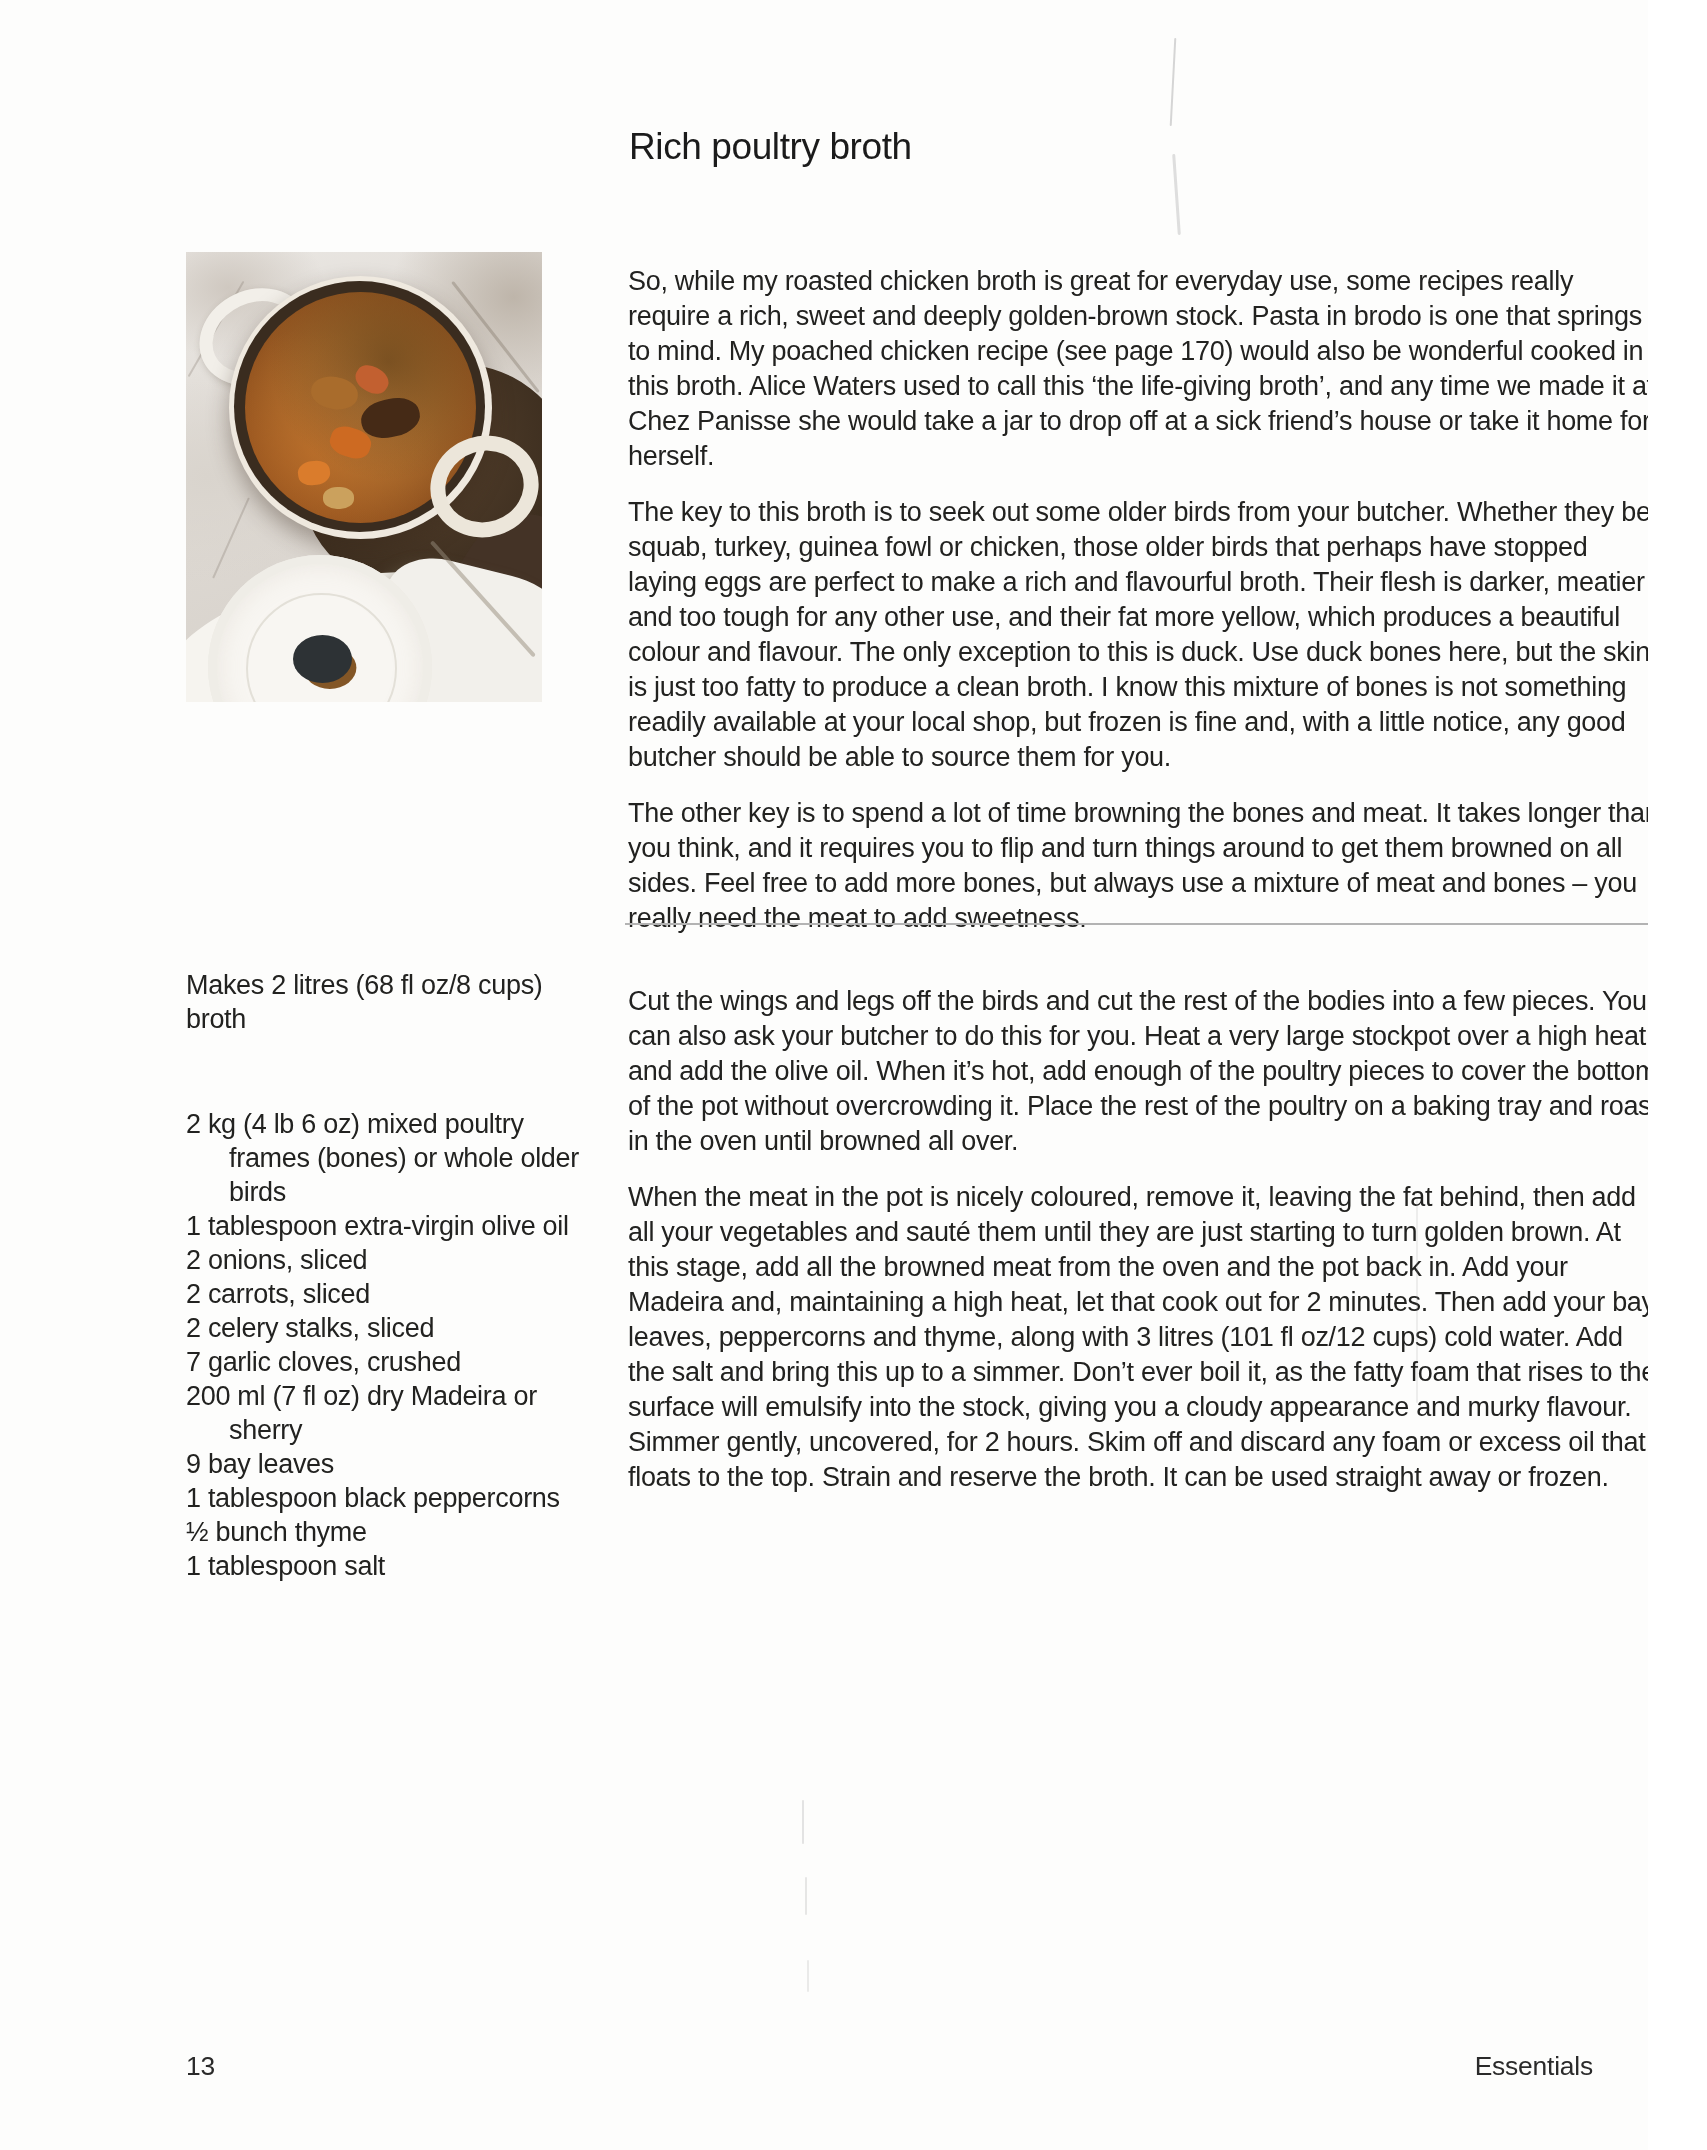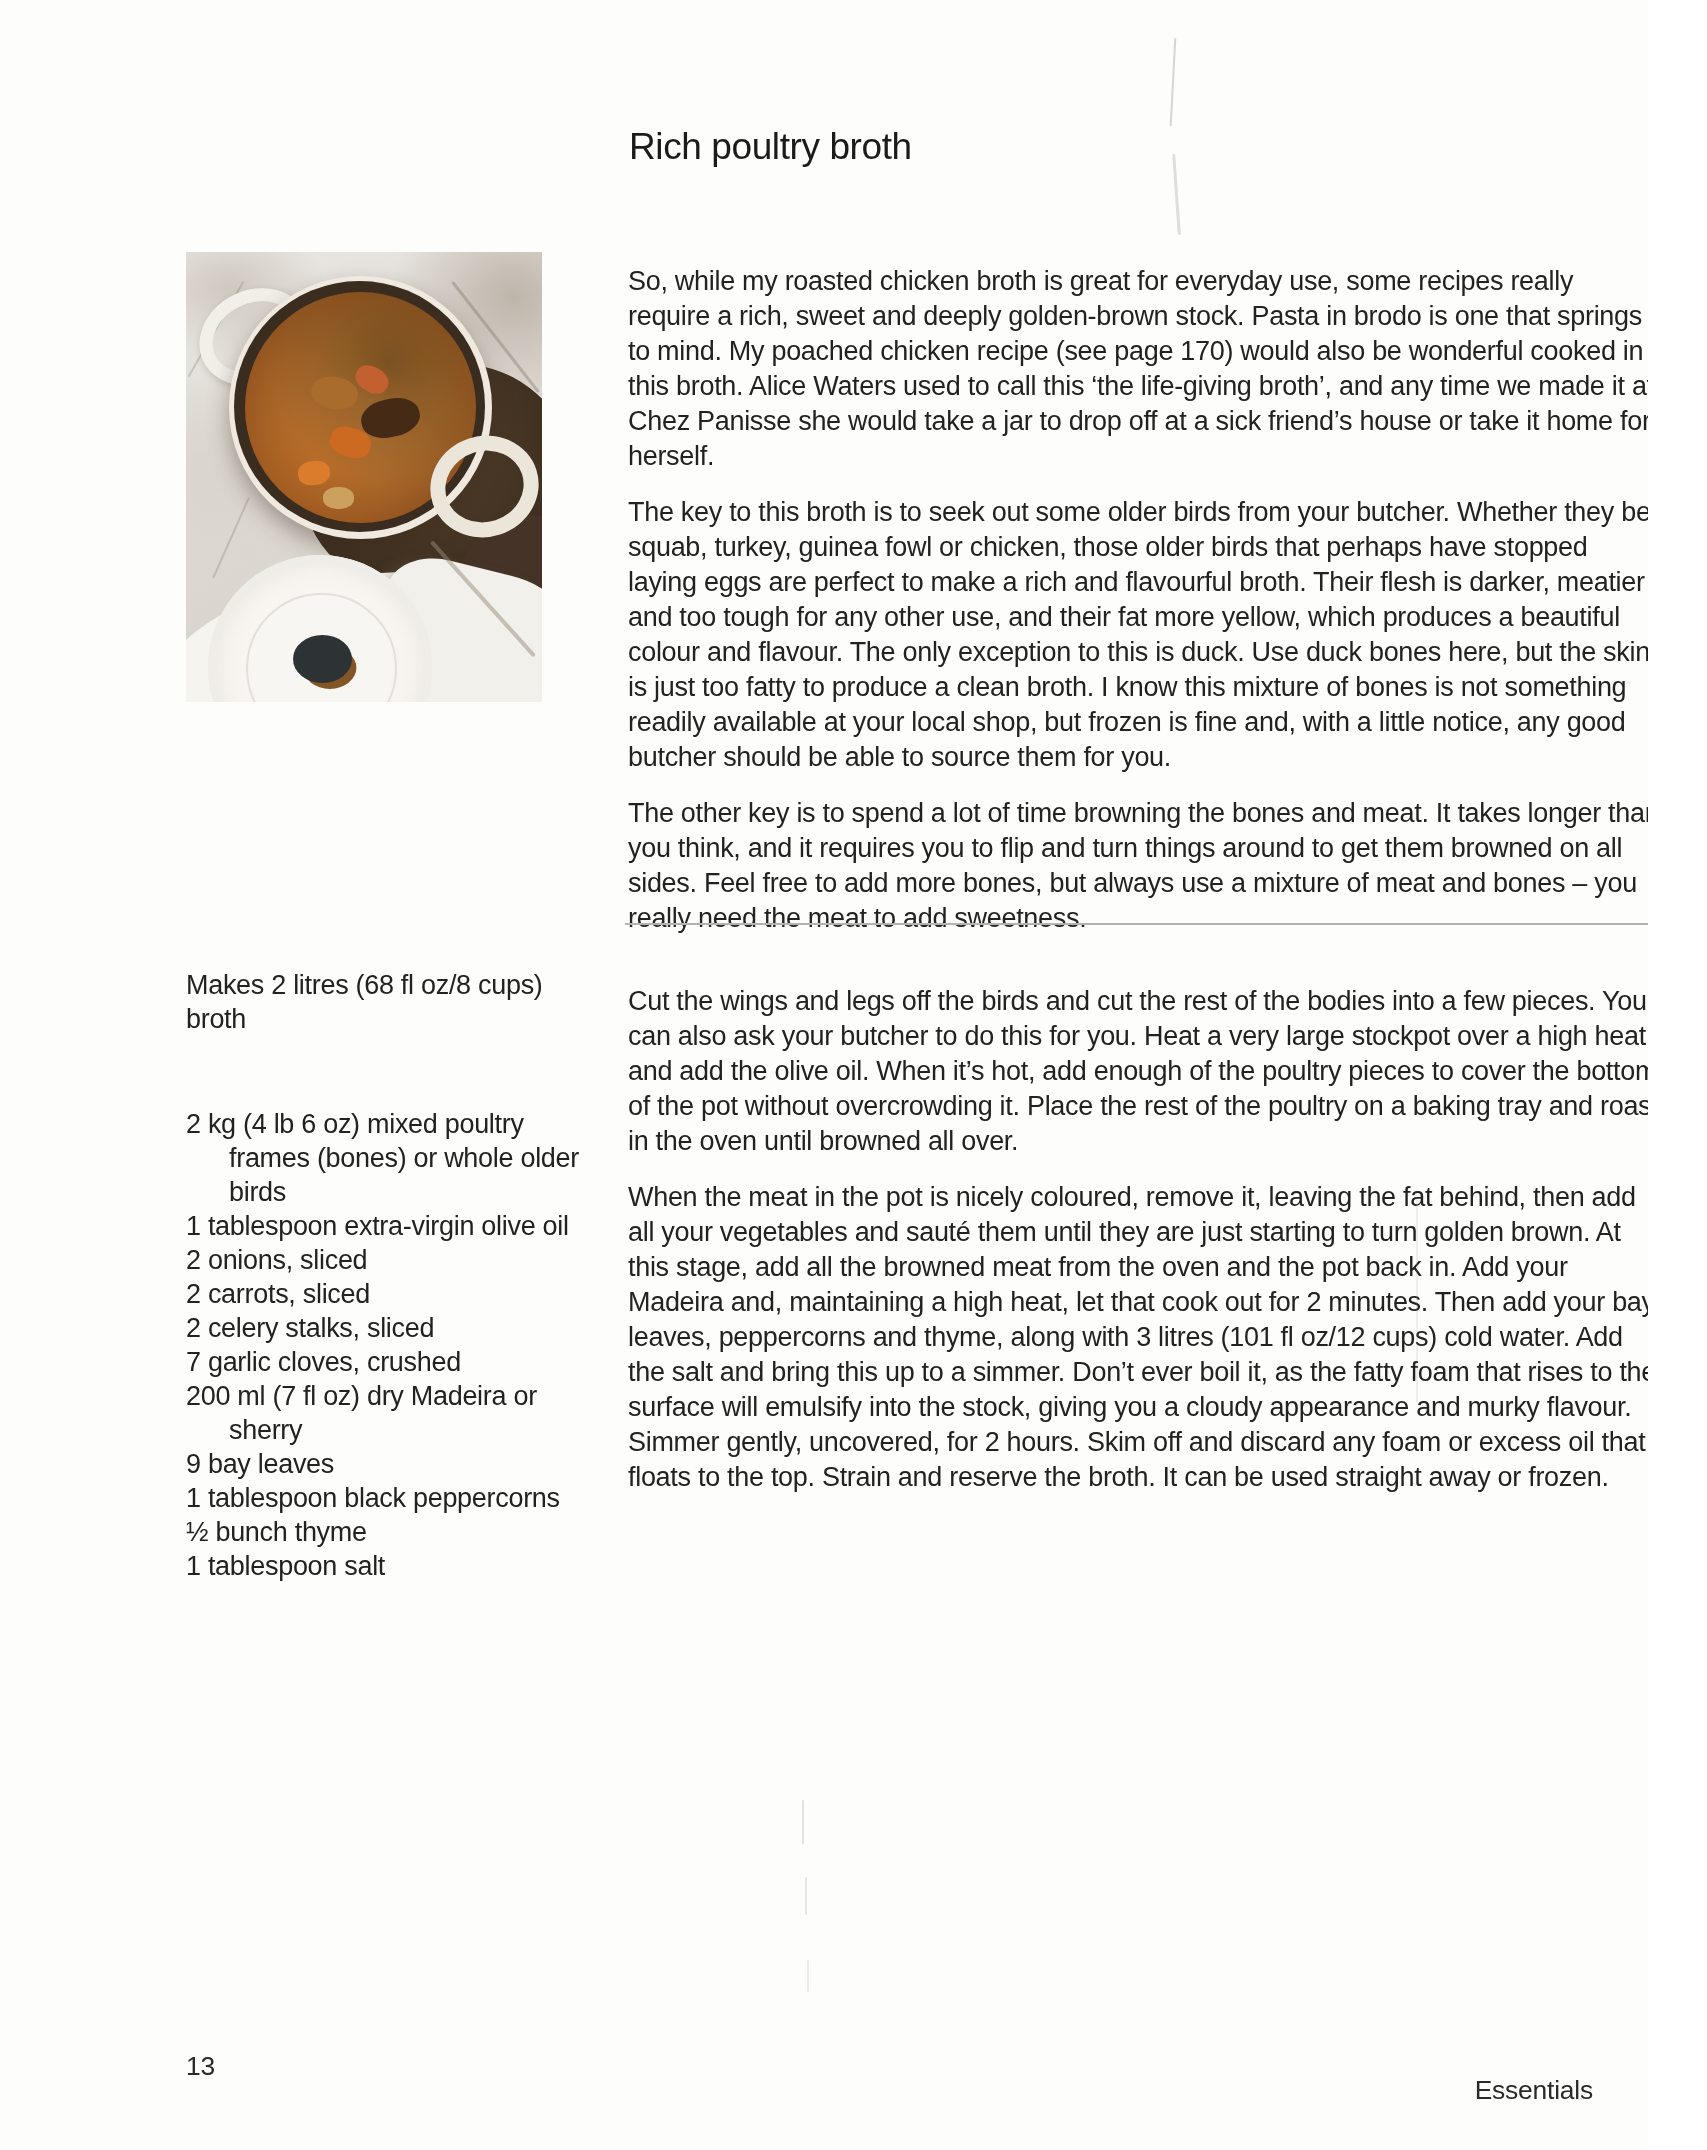--- a/index.html
+++ b/index.html
@@ -42,21 +42,21 @@
   }
   .method-col{
     position:absolute;left:628px;top:968px;width:1032px;
   }
   #footer-page-number{
     position:absolute;left:186px;top:2051px;
     font-size:26.4px;color:#2a2a2a;letter-spacing:-0.2px;
   }
   #footer-section{
     position:absolute;right:55px;top:2051px;
-    font-size:26.4px;color:#2a2a2a;letter-spacing:-0.2px;margin-top:24px;
+    font-size:26.4px;color:#2a2a2a;letter-spacing:-0.2px;
   }
   
   #photo{
     position:absolute;left:186px;top:252px;width:356px;height:450px;
     overflow:hidden;
     background-color:#dcd8d2;
     background-image:
       radial-gradient(ellipse 162px 118px at 12% 8%, #cfc8c0 0%, rgba(207,200,192,0) 60%),
       radial-gradient(ellipse 191px 162px at 92% 10%, #beb5aa 0%, rgba(190,181,170,0) 65%),
       radial-gradient(ellipse 220px 176px at 6% 50%, #d9d4cd 0%, rgba(217,212,205,0) 60%),

